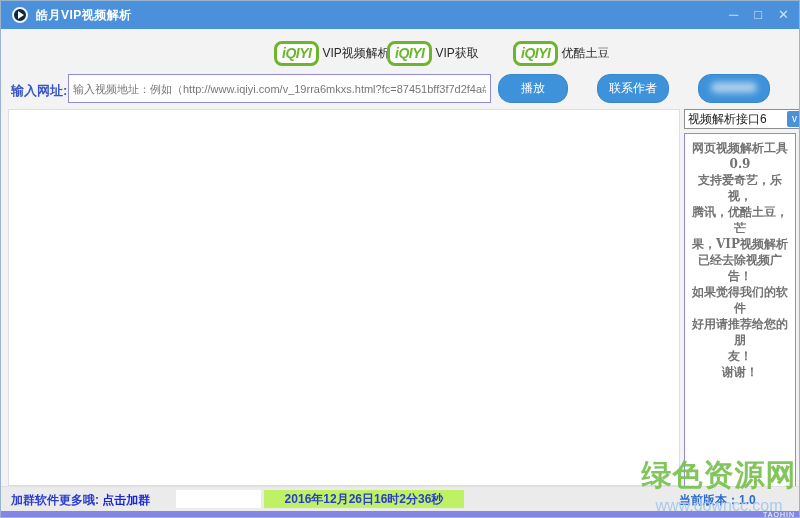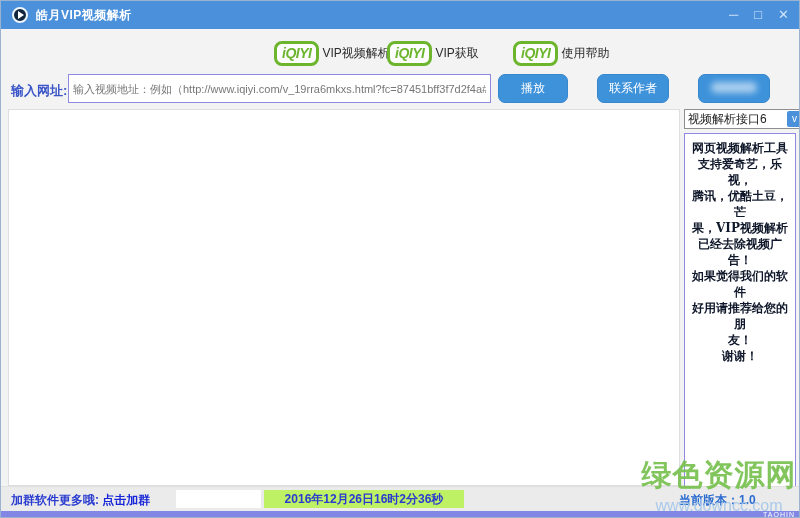--- a/index.html
+++ b/index.html
@@ -17,34 +17,34 @@
 
   
   .hgroup { position:absolute; top:38px; height:28px; display:flex; align-items:center; }
   .iqiyi-logo { display:inline-block; border:3px solid #6cb52d; border-radius:8px; color:#6cb52d; font-weight:bold; font-style:italic; font-size:14px; line-height:19px; padding:0 5px; background:#fdfdfd; letter-spacing:-0.5px; }
   .hlabel { font-size:12px; color:#2b2b2b; margin-left:3px; }
 
   
   .url-label { position:absolute; left:10px; top:81px; color:#3a55c8; font-size:13px; font-weight:bold; }
   .url-input { position:absolute; left:67px; top:73px; width:423px; height:29px; border:1px solid #8f8ae0; background:#ffffff; font-size:11px; color:#555; padding:0 4px; outline:none; }
   .url-input::placeholder { color:#777; }
-  .btn { position:absolute; top:73px; height:29px; background:#3e92da; border:1px solid #3787cd; border-radius:7px; color:#ffffff; font-size:12px; cursor:pointer; font-family:"Liberation Sans", sans-serif; }
+  .btn { position:absolute; top:73px; height:29px; background:#3e92da; border:1px solid #3787cd; border-radius:13px; color:#ffffff; font-size:12px; cursor:pointer; font-family:"Liberation Sans", sans-serif; }
   .btn-play { left:497px; width:70px; }
   .btn-contact { left:596px; width:72px;text-align:center; }
   .btn-blur { left:697px; width:72px; }
   .blur-blob { display:inline-block; width:46px; height:11px; border-radius:6px; background:rgba(255,255,255,0.55); filter:blur(3px); }
 
   
   .main-area { position:absolute; left:7px; top:108px; width:672px; height:377px; background:#ffffff; border:1px solid #dedede; }
 
   
   .select { position:absolute; left:683px; top:108px; width:120px; height:20px; background:#ffffff; border:1px solid #8f8f8f; font-size:12px; color:#222; display:flex; align-items:center; cursor:pointer; }
   .select .sel-text { flex:1; padding-left:3px; white-space:nowrap; overflow:hidden; }
   .sel-arrow { width:15px; height:16px; margin-right:1px; background:#4a90da; border-radius:2px; color:#ffffff; font-size:10px; line-height:16px; text-align:center; }
-  .info-box { position:absolute; left:683px; top:132px; width:112px; height:354px; background:#ffffff; border:1px solid #8f8ae0; padding:6px 2px; text-align:center; color:#0f172a; font-size:12px; font-weight:bold; line-height:16px; font-family:"DejaVu Serif", serif; }
+  .info-box { position:absolute; left:683px; top:132px; width:112px; height:354px; background:#ffffff; border:1px solid #8f8ae0; padding:6px 2px; text-align:center; color:#737373; font-size:12px; font-weight:bold; line-height:16px; font-family:"DejaVu Serif", serif; }
 
   
   .statusbar { position:absolute; left:0; top:485px; width:800px; height:25px; background:#ebebeb; border-top:1px solid #e0e0e0; }
   .grp { position:absolute; left:10px; top:5px; font-size:12px; font-weight:bold; color:#2a3bd0; }
   .grp a { color:#1726d8; text-decoration:none; font-weight:bold; cursor:pointer; }
   .pbox { position:absolute; left:175px; top:3px; width:85px; height:18px; background:#ffffff; }
   .dateband { position:absolute; left:263px; top:3px; width:200px; height:18px; background:#bef264; text-align:center; font-size:12px; font-weight:bold; color:#2a3bd0; line-height:18px; }
   .version { position:absolute; left:678px; top:5px; font-size:12px; font-weight:bold; color:#2a6bd0; }
 
   
@@ -76,37 +76,38 @@
   <div class="hgroup" style="left:273px;">
     <span class="iqiyi-logo">iQIYI</span>
     <span class="hlabel">VIP视频解析</span>
   </div>
   <div class="hgroup" style="left:386px;">
     <span class="iqiyi-logo">iQIYI</span>
     <span class="hlabel">VIP获取</span>
   </div>
   <div class="hgroup" style="left:512px;">
     <span class="iqiyi-logo">iQIYI</span>
-    <span class="hlabel">使用帮助</span>
+    <span class="hlabel">优酷土豆</span>
   </div>
 
   <span class="url-label">输入网址:</span>
   <input class="url-input" type="text" placeholder="输入视频地址：例如（http://www.iqiyi.com/v_19rra6mkxs.html?fc=87451bff3f7d2f4a#vfrm=2-3-0-1" style="">
   <button class="btn btn-play">播放</button>
   <button class="btn btn-contact">联系作者</button>
   <button class="btn btn-blur"><span class="blur-blob"></span></button>
 
   <div class="main-area"></div>
 
   <div class="select">
     <span class="sel-text">视频解析接口6</span>
     <span class="sel-arrow">v</span>
   </div>
   <div class="info-box">
     <div>网页视频解析工具</div>
+    <div>0.9</div>
     <div>支持爱奇艺，乐视，</div>
     <div>腾讯，优酷土豆，芒</div>
     <div>果，VIP视频解析</div>
     <div>已经去除视频广告！</div>
     <div>如果觉得我们的软件</div>
     <div>好用请推荐给您的朋</div>
     <div>友！</div>
     <div>谢谢！</div>
   </div>
 

